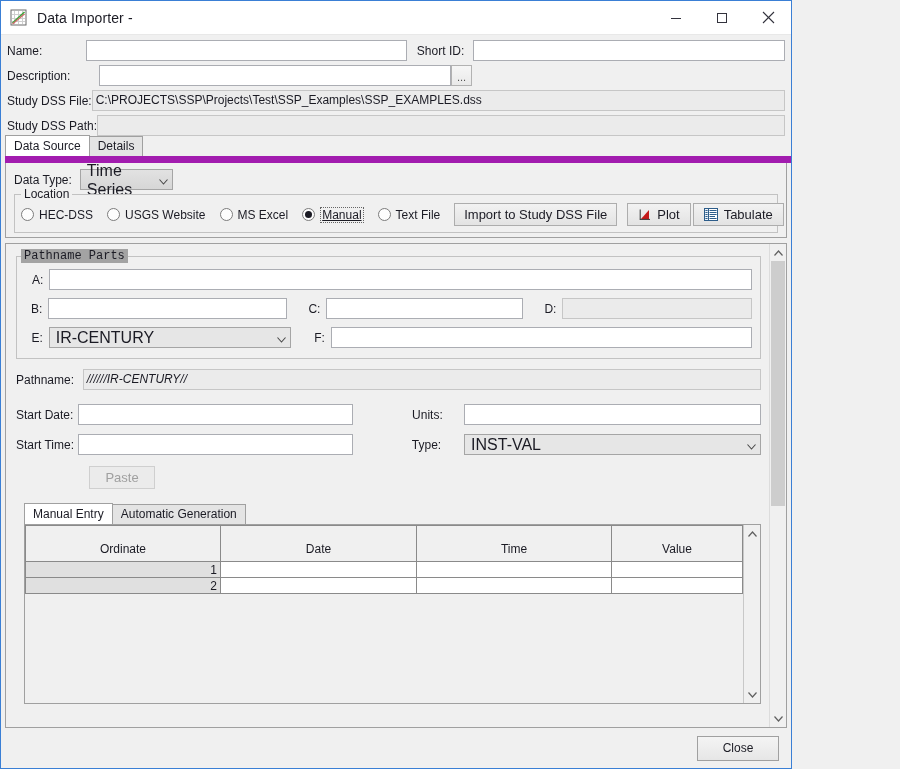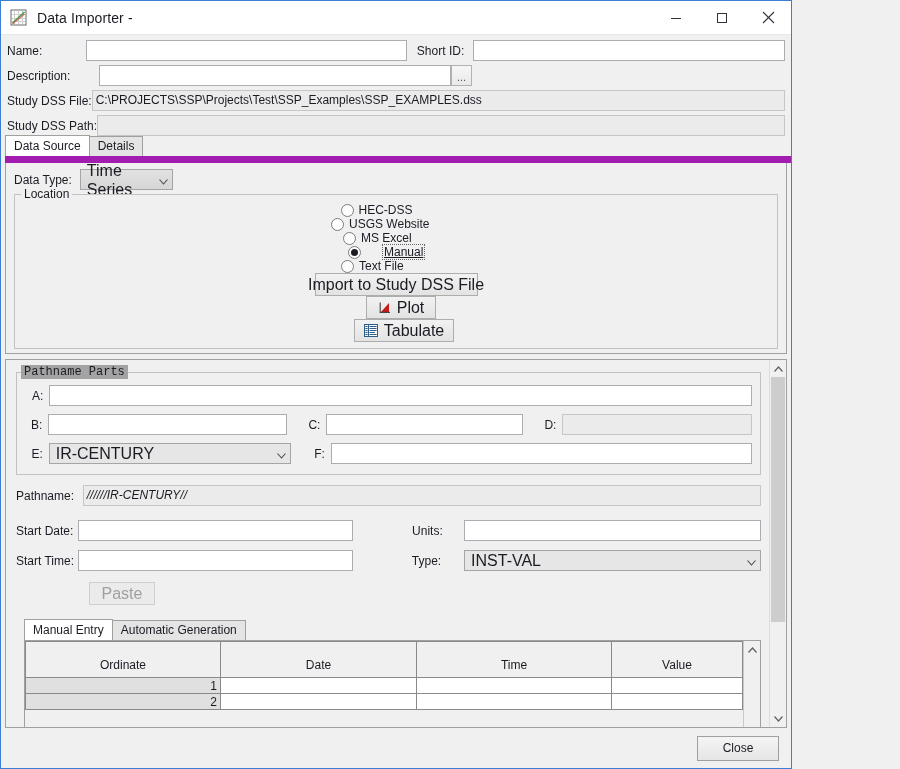--- a/index.html
+++ b/index.html
@@ -107,42 +107,42 @@
     border: 1px solid #c2c2c2;
     margin-top: 4px;
     padding: 8px 6px 6px 6px;
     position: relative;
   }
   .groupbox > .gb-title {
     position: absolute; top: -8px; left: 6px;
     background: #f0f0f0; padding: 0 3px;
     font-size: 12px;
   }
-  .radio-row { display: flex; align-items: center; flex-direction: column; }
+  .radio-row { display: flex; align-items: center; }
   .radio { display: flex; align-items: center; margin-right: 14px; }
   .radio-circle {
     width: 13px; height: 13px; border-radius: 50%;
     border: 1px solid #7c7c7c; background: #fdfdfd;
     margin-right: 5px; flex: 0 0 13px;
     display: flex; align-items: center; justify-content: center;
   }
   .radio-circle .dot {
     width: 7px; height: 7px; border-radius: 50%; background: #1b1b24;
   }
   .radio-label { font-size: 12px; white-space: nowrap; }
   .radio-label.focused {
-    border: 1px dotted #666; padding: 0 1px; margin: -1px 16px;
+    border: 1px dotted #666; padding: 0 1px; margin: -1px 0;
   }
   .radio-label.focused u { text-decoration: underline; }
   .btn {
     border: 1px solid #adadad;
     background: linear-gradient(#f2f2f2,#e3e3e3);
     height: 23px;
     display: inline-flex; align-items: center; justify-content: center;
-    font-size: 16px; padding: 0 10px;
+    font-size: 13px; padding: 0 10px;
     white-space: nowrap;
   }
   .btn.disabled { color: #a0a0a0; background: #ebebeb; border-color: #cfcfcf; }
   .btn .bicon { margin-right: 6px; display: flex; }
   
   .scrollhost {
     flex: 1 1 auto;
     margin: 5px 4px 0 4px;
     border: 1px solid #a0a0a0;
     background: #f0f0f0;
@@ -361,21 +361,21 @@
           <span class="bicon">
             <svg width="13" height="13" viewBox="0 0 13 13">
               <path d="M3 11 L11 11 L11 2 Z" fill="#c41a1a"></path>
               <line x1="2.2" y1="1.5" x2="2.2" y2="11.6" stroke="#333" stroke-width="1"></line>
               <line x1="1.8" y1="11.4" x2="12" y2="11.4" stroke="#333" stroke-width="1"></line>
             </svg>
           </span>
           <span>Plot</span>
         </div>
 
-        <div class="btn" style="width:100px; margin-left:16px">
+        <div class="btn" style="width:100px; margin-left:2px">
           <span class="bicon">
             <svg width="14" height="13" viewBox="0 0 14 13">
               <rect x="0.5" y="0.5" width="13" height="12" fill="#ffffff" stroke="#2d5d8a"></rect>
               <rect x="0.5" y="0.5" width="4" height="12" fill="#eef4fa" stroke="#2d5d8a"></rect>
               <g stroke="#2d5d8a" stroke-width="1">
                 <line x1="1.4" y1="2.5" x2="3.6" y2="2.5"></line>
                 <line x1="1.4" y1="4.5" x2="3.6" y2="4.5"></line>
                 <line x1="1.4" y1="6.5" x2="3.6" y2="6.5"></line>
                 <line x1="1.4" y1="8.5" x2="3.6" y2="8.5"></line>
                 <line x1="1.4" y1="10.5" x2="3.6" y2="10.5"></line>

